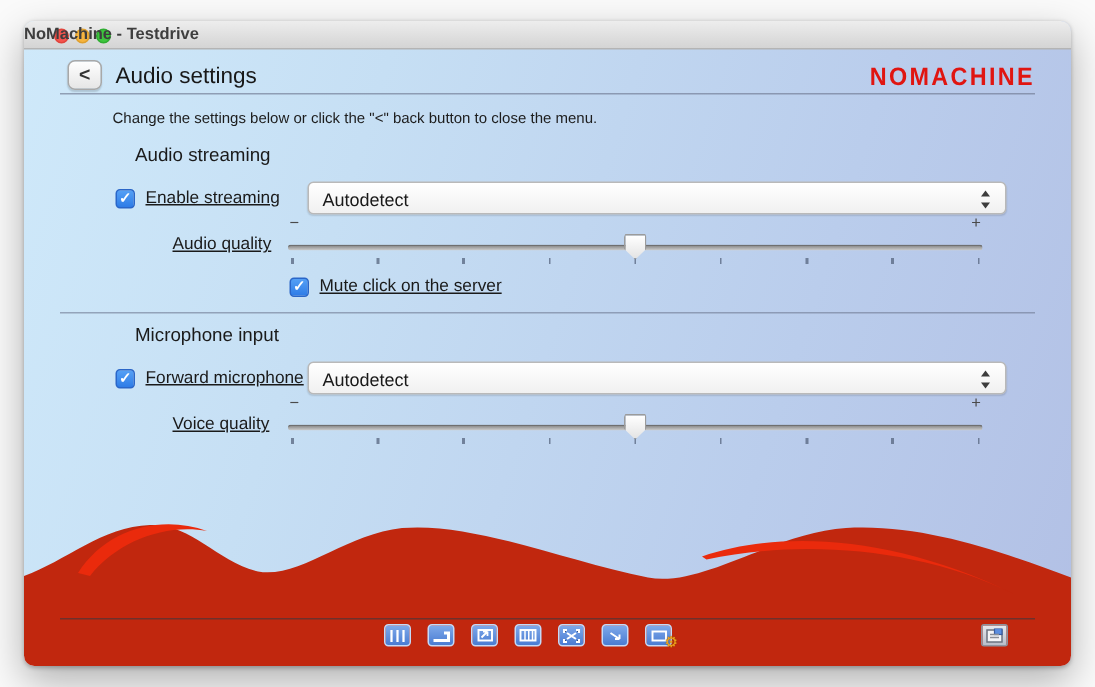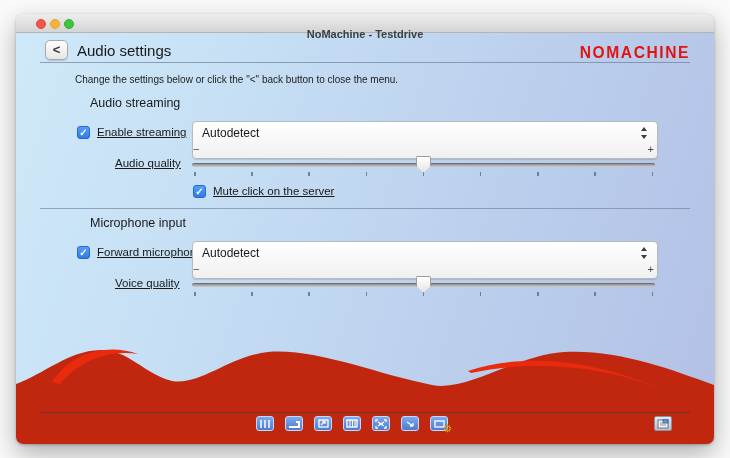--- a/index.html
+++ b/index.html
@@ -11,21 +11,21 @@
     box-shadow:0 10px 26px rgba(0,0,0,.30), 0 1px 3px rgba(0,0,0,.25);
     background:linear-gradient(108deg,#cfe9fa 0%, #c6dff4 30%, #bacdec 70%, #b2c0e5 100%);
   }
 
   
   .titlebar {
     position:absolute; left:0; top:0; width:100%; height:19px;
     background:linear-gradient(#ededed,#d4d4d4);
     border-bottom:1px solid #b4b4b4;
   }
-  .title { position:absolute; width:100%; text-align:center; top:3px; font-size:11px; font-weight:bold; color:#3e3e3e;margin-top:11px; }
+  .title { position:absolute; width:100%; text-align:left; top:3px; font-size:11px; font-weight:bold; color:#3e3e3e; }
   .lights { position:absolute; left:20px; top:5px; display:flex; gap:4px; }
   .light { width:10px; height:10px; border-radius:50%; }
   .light.red   { background:#f5544d; border:1px solid #e0443c; }
   .light.yellow{ background:#f6b43e; border:1px solid #dfa02f; }
   .light.green { background:#3dc63e; border:1px solid #2fad32; }
 
   
   .back-btn {
     position:absolute; left:29px; top:26px; width:23px; height:20px;
     background:linear-gradient(#fefefe,#e6e6e6); border:1px solid #a8a8a8; border-radius:5px;
@@ -45,21 +45,21 @@
   
   .cb {
     position:absolute; width:13px; height:13px; border-radius:3px;
     background:linear-gradient(#55a0f5,#2e7ce7); border:1px solid #2a66c8;
     color:#fff; font-size:10px; font-weight:bold; line-height:12px; text-align:center; cursor:pointer;
   }
   .cb-label { position:absolute; font-size:11.5px; color:#1a1a1a; cursor:pointer;text-decoration:underline; }
 
   
   .dd {
-    position:absolute; left:176px; width:466px; height:38px;
+    position:absolute; left:189px; width:466px; height:22px;
     background:linear-gradient(#ffffff,#f0f0f0); border:1px solid #b9b9b9; border-radius:4px;
     box-shadow:0 1px 1px rgba(0,0,0,.12); cursor:pointer;
   }
   .dd-text { position:absolute; left:9px; top:4px; font-size:12px; color:#191919; }
   .dd-arrows { position:absolute; right:9px; top:4px; width:8px; height:14px; }
   .dd-arrows:before { content:""; position:absolute; left:1px; top:1px;
     border-left:3.5px solid transparent; border-right:3.5px solid transparent; border-bottom:4px solid #3c3c3c; }
   .dd-arrows:after { content:""; position:absolute; left:1px; bottom:1px;
     border-left:3.5px solid transparent; border-right:3.5px solid transparent; border-top:4px solid #3c3c3c; }
 

